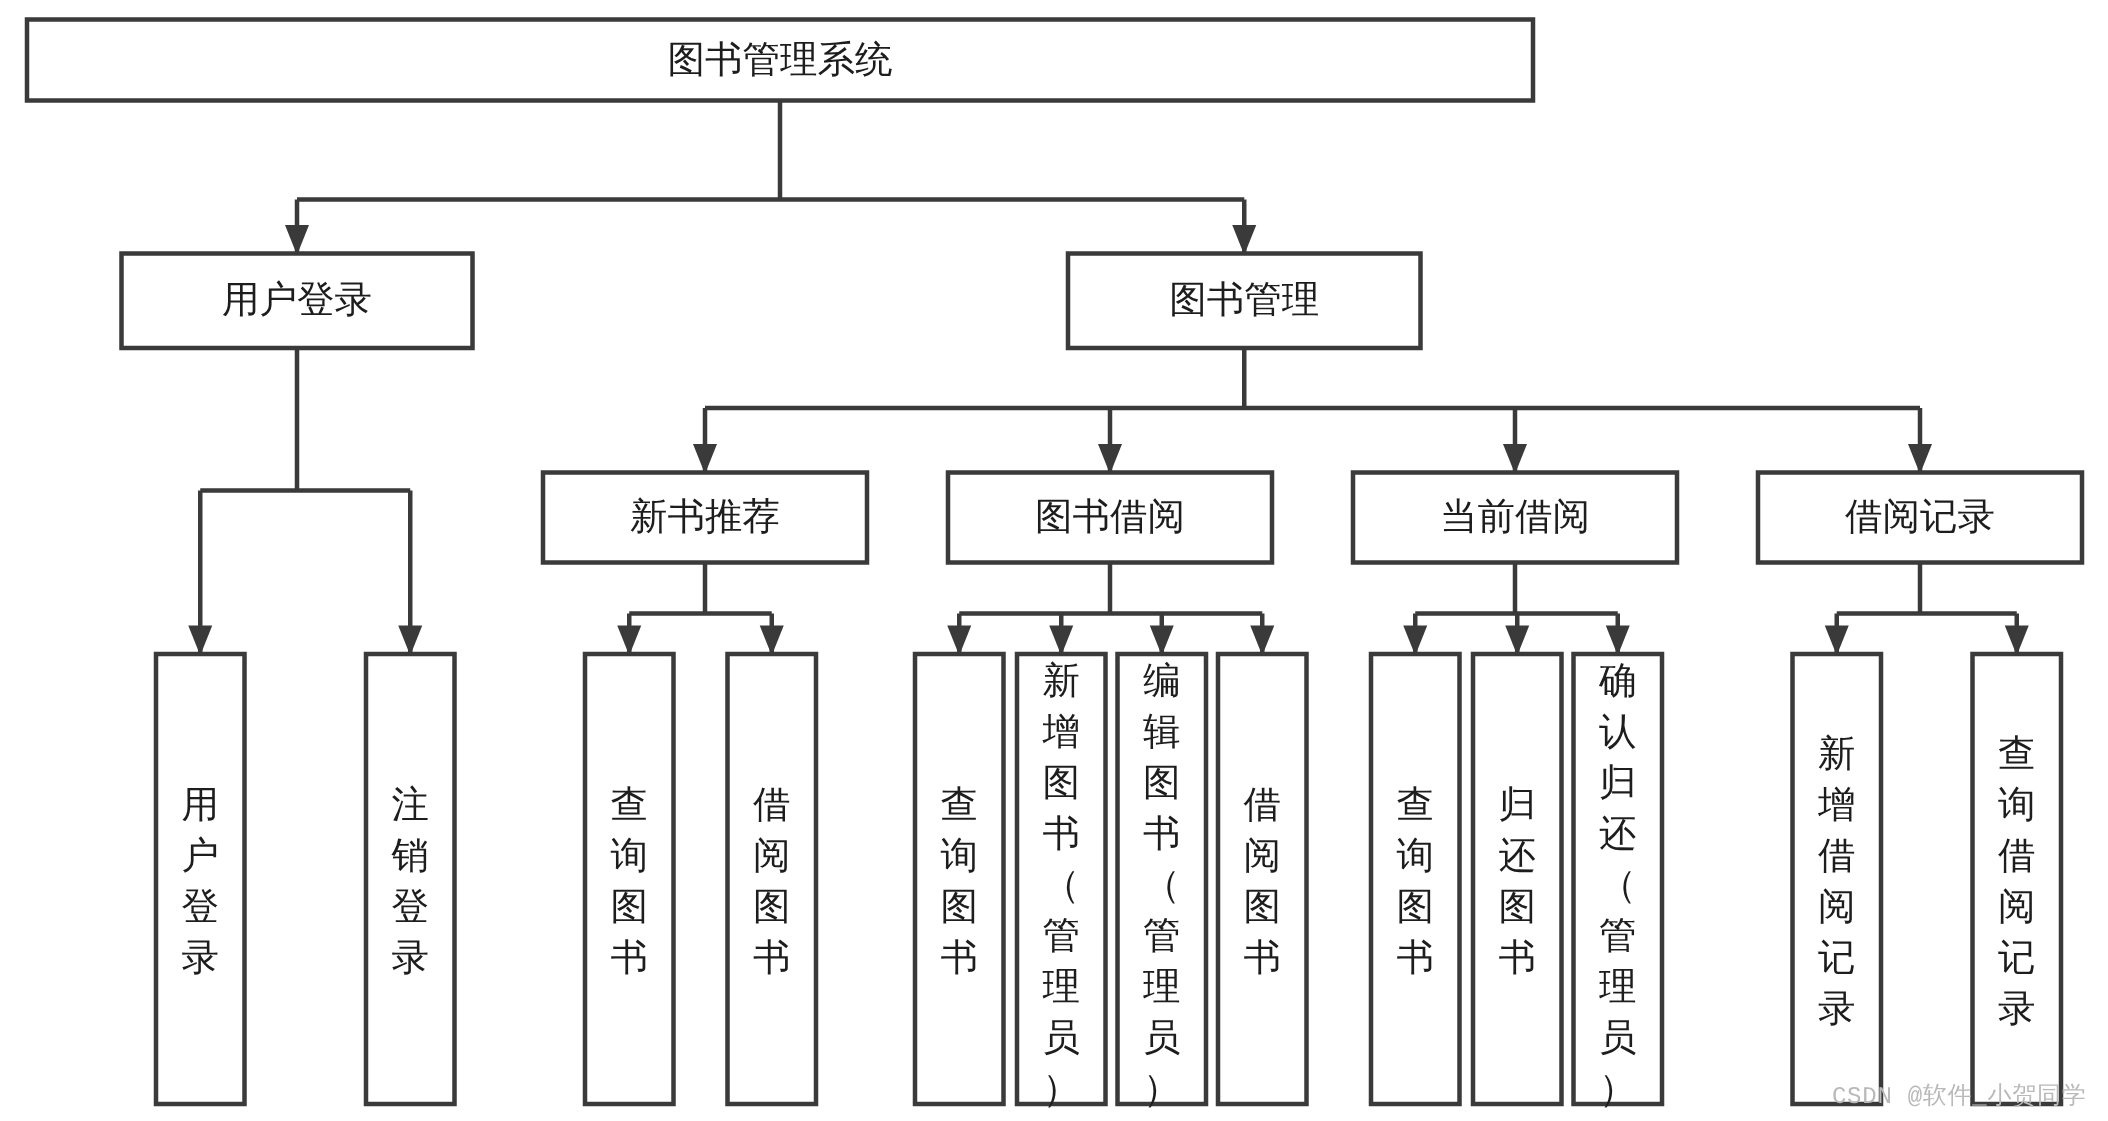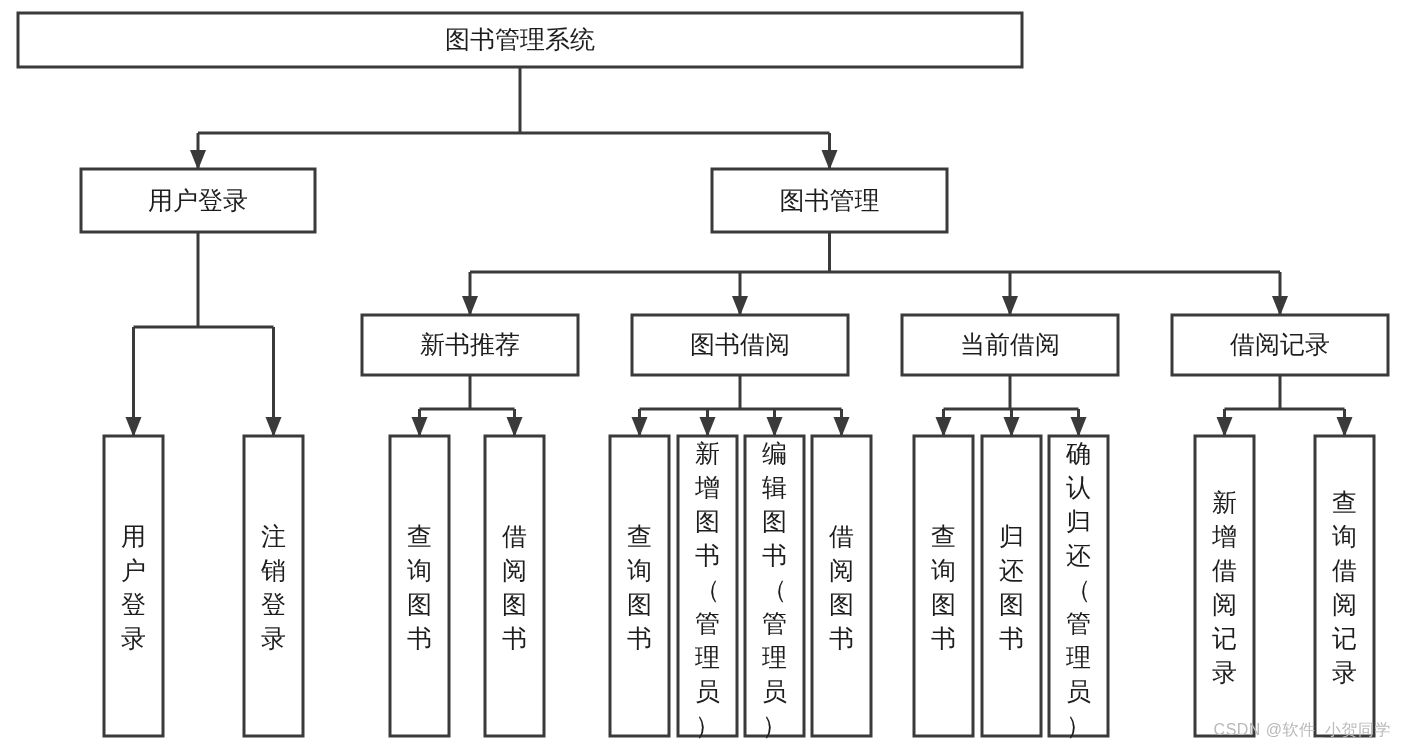--- a/index.html
+++ b/index.html
@@ -23,21 +23,21 @@
   .box-label-v{
     fill:#1d1d1d;
     font-family:"DejaVu Sans","Liberation Sans",sans-serif;
     font-size:25px;
   }
   .vchar{text-anchor:middle;}
   .watermark{
     position:absolute;
     right:14px;
     bottom:6px;
-    font-family:Liberation Sans, sans-serif;
+    font-family:Liberation Mono, monospace;
     font-size:16px;
     color:#b9b9b9;
     white-space:nowrap;
     letter-spacing:0.5px;
     pointer-events:none;
   }
 </style>
 </head>
 <body>
 

